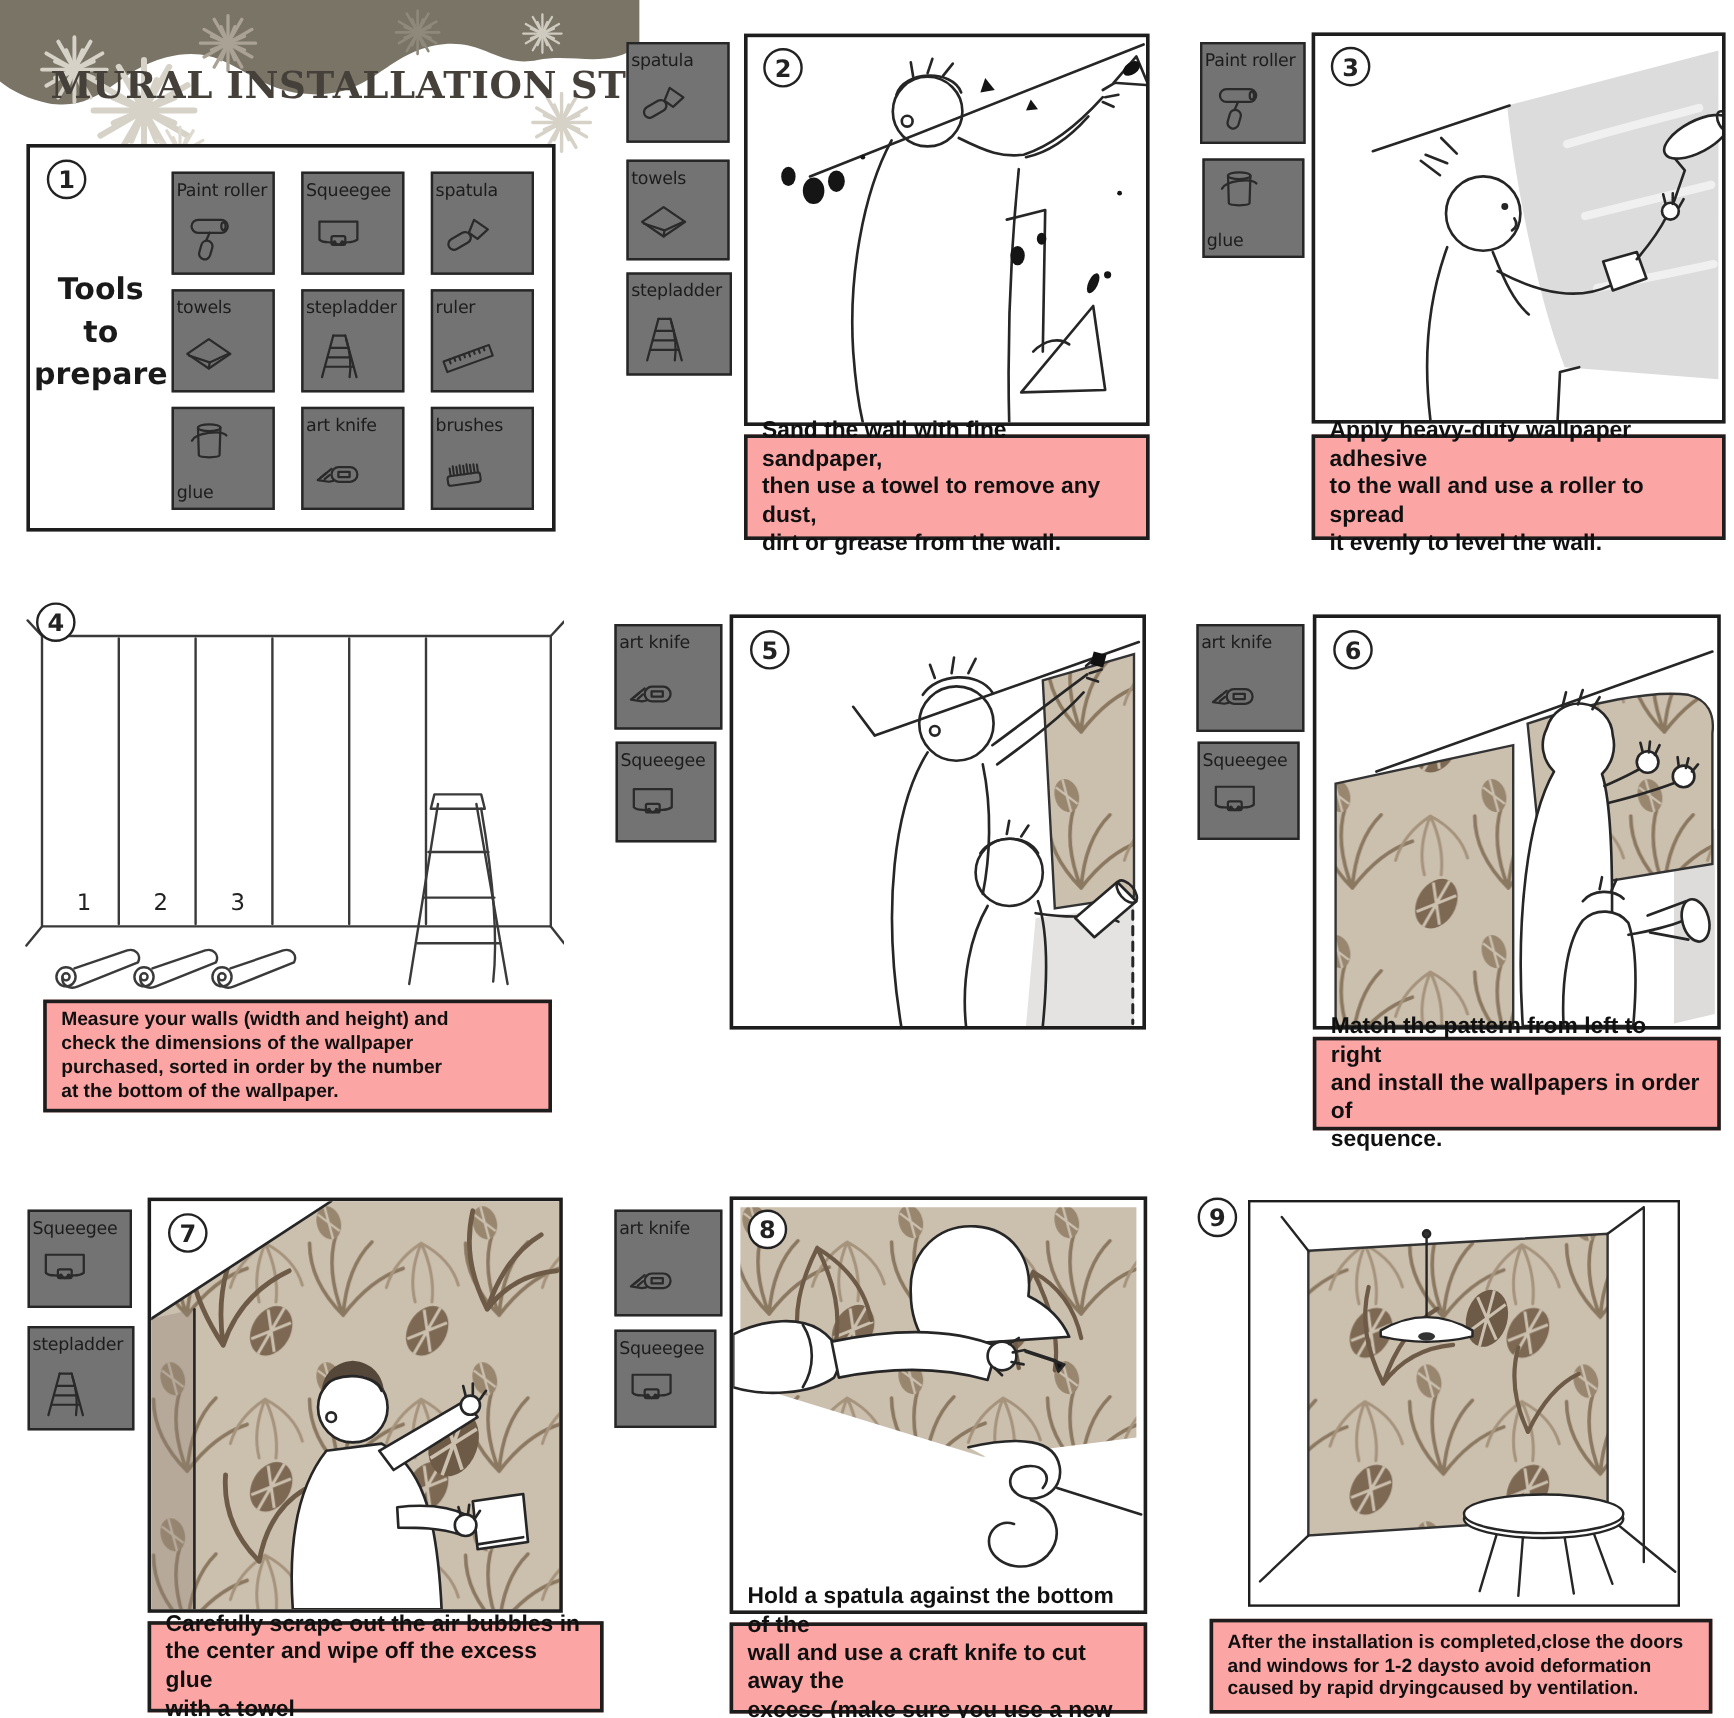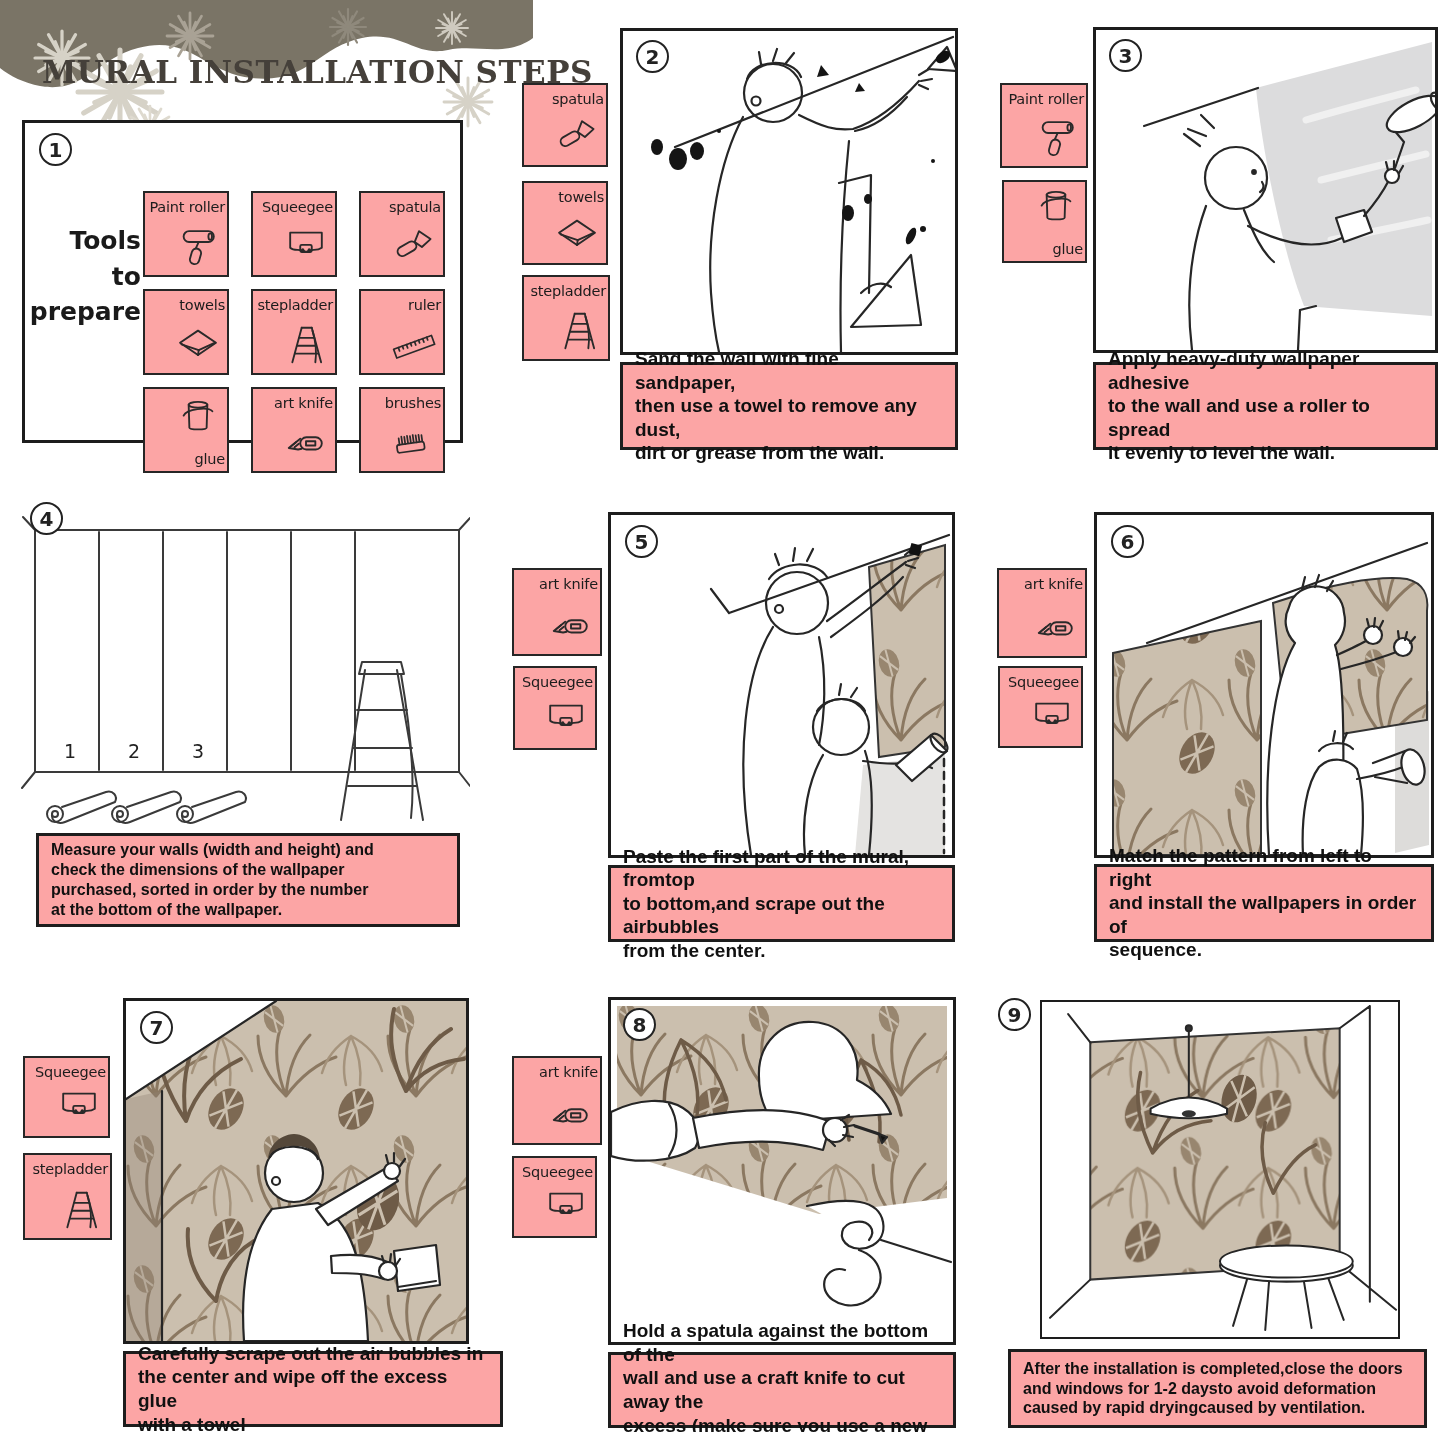--- a/index.html
+++ b/index.html
@@ -11,34 +11,34 @@
         font-family:"DejaVu Serif",serif;font-weight:700;font-size:31px;
         letter-spacing:.5px;color:#45403a;white-space:nowrap;}
   .panel{position:absolute;background:#fff;border:3px solid #1d1d1d;box-sizing:border-box;}
   .panel.thin{border-width:2.5px;}
   .caption{position:absolute;background:#fca5a5;border:3px solid #1d1d1d;box-sizing:border-box;
         display:flex;align-items:center;padding:4px 12px;}
   .caption span{font-family:"Liberation Sans",sans-serif;font-weight:700;font-size:19px;
         line-height:1.24;color:#101010;white-space:pre-line;}
   .caption.small span{font-size:16px;}
   .caption.smaller span{font-size:16px;}
-  .chip{position:absolute;background:#fca5a5;border:2.5px solid #262626;box-sizing:border-box;
-        display:flex;flex-direction:column;align-items:flex-end;justify-content:space-between;
-        padding:7px 2px 5px;overflow:hidden;margin-top:48px;}
+  .chip{position:absolute;background:#737373;border:2.5px solid #262626;box-sizing:border-box;
+        display:flex;flex-direction:column;align-items:flex-start;justify-content:space-between;
+        padding:7px 2px 5px;overflow:hidden;}
   .chip.label-bottom{flex-direction:column-reverse;gap:12px;}
   .chip .lbl{font-size:14.5px;line-height:1;color:#1c1c1c;white-space:nowrap;letter-spacing:-.2px;}
   .chip svg.ticon{width:54px;height:46px;flex:0 0 auto;}
   .stepnum{position:absolute;width:33px;height:33px;border:2.5px solid #222;border-radius:50%;
         display:flex;align-items:center;justify-content:center;font-size:20px;font-weight:700;
         background:#fff;box-sizing:border-box;z-index:5;}
   .fig{position:absolute;left:0;top:0;width:100%;height:100%;}
   .tools-grid{position:absolute;left:118px;top:20px;display:grid;
         grid-template-columns:repeat(3,86px);grid-auto-rows:86px;column-gap:22px;row-gap:12px;}
   .tools-grid .chip{position:static;width:86px;height:86px;}
-  .tools-title{position:absolute;left:2px;top:100px;width:114px;text-align:right;
+  .tools-title{position:absolute;left:2px;top:100px;width:114px;text-align:center;
         font-weight:700;font-size:25px;line-height:1.42;color:#1a1a1a;white-space:pre-line;}
   .wallnum{font-family:"DejaVu Sans",sans-serif;}
 </style>
 </head>
 <body>
 
 <svg style="position:absolute;width:0;height:0" aria-hidden="true">
   <defs>
     <g id="icstyle"></g>
     <symbol id="ic-roller" viewBox="0 0 64 64">
@@ -418,25 +418,20 @@
         <g>
           <path d="M285,250 L320,220 L336,236 L301,266 Z" fill="#fff"></path>
           <ellipse cx="328" cy="228" rx="6" ry="11" transform="rotate(-40 328 228)"></ellipse>
         </g>
         <path d="M333,244 V338" stroke-dasharray="7 6" stroke-width="2.5"></path>
       </g>
       <rect x="299" y="29" width="11" height="11" transform="rotate(15 304 34)" fill="#111"></rect>
     </svg>
     <div class="stepnum" style="left:14px;top:10px;">5</div>
   </div>
-  <div class="caption" style="left:608px;top:865px;width:347px;height:77px;">
-    <span>Paste the first part of the mural, fromtop
- to bottom,and scrape out the airbubbles
-from the center.</span>
-  </div>
 
   <div class="chip" style="left:997px;top:520px;width:90px;height:90px;">
     <span class="lbl">art knife</span>
     <svg class="ticon">
         <use href="#ic-knife"></use>
       </svg>
   </div>
   <div class="chip" style="left:998px;top:618px;width:85px;height:82px;">
     <span class="lbl">Squeegee</span>
     <svg class="ticon">

